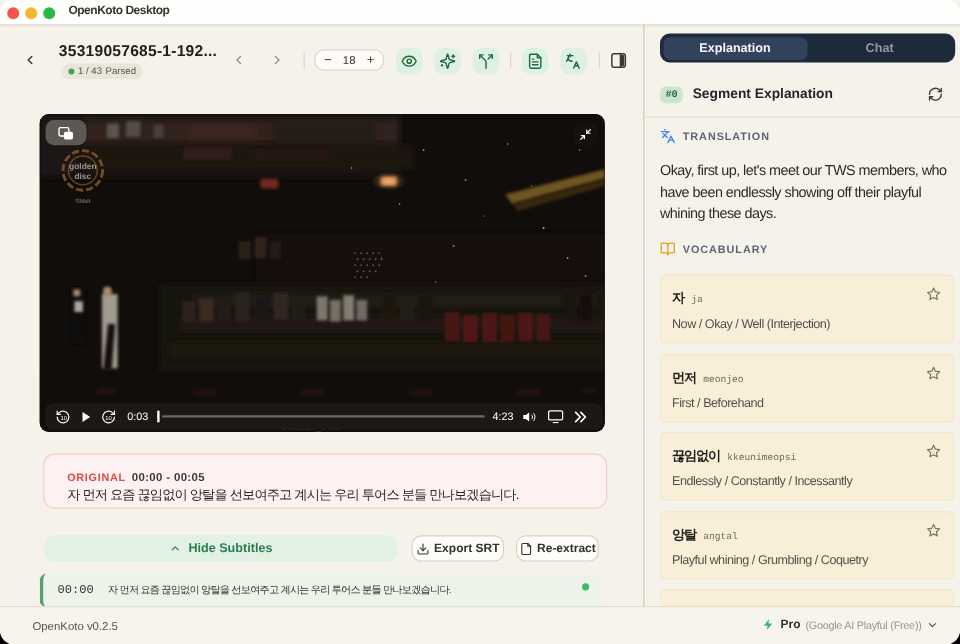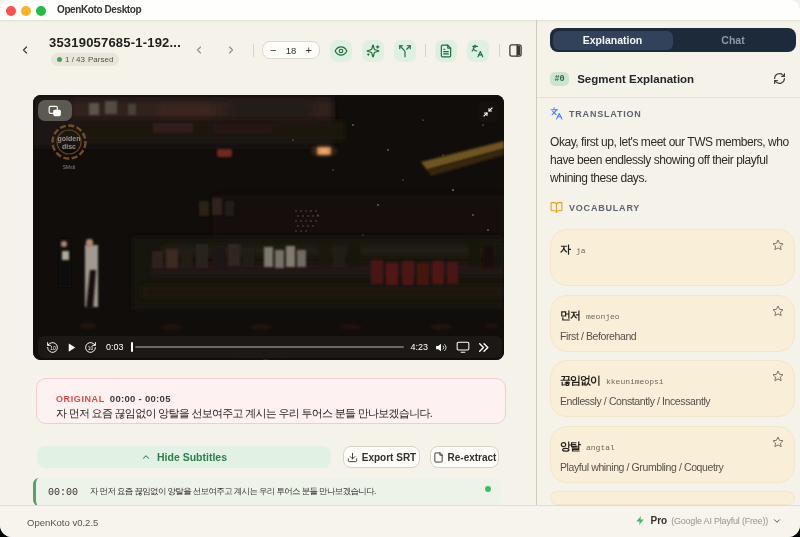--- a/index.html
+++ b/index.html
@@ -61,21 +61,21 @@
   #tab-b { flex:1; color:#8e98a7; font-size:10.5px; font-weight:bold; text-align:center; }
   #seghdr { position:absolute; left:13px; top:42px; width:246px; height:33px; display:flex; align-items:center; }
   #seg0 { background:#cbe5d1; color:#2d6b42; font-size:8.5px; font-weight:bold; border-radius:5px;
           padding:2px 4.5px; font-family:"Liberation Mono", monospace; }
   #seghdr .t { font-size:11.5px; font-weight:bold; color:#23262a; margin-left:8px; }
   #rdivider { position:absolute; left:0px; top:77px; width:264px; height:1px; background:#e7e2d4; }
   .sechdr { position:absolute; left:13px; display:flex; align-items:center; gap:6px; }
   .sechdr .t { font-size:9px; font-weight:bold; color:#5c6470; letter-spacing:0.8px; }
   #para { position:absolute; left:13px; top:113px; width:250px; font-size:12px; line-height:18px; color:#2e2b26; letter-spacing:-0.45px; }
   .vcard { position:absolute; left:13px; width:245px; height:57px; background:#f9efd9; border:1px solid #f2e6cb;
-           border-radius:17px; padding:9px 9px 0 9px; }
+           border-radius:4px; padding:9px 9px 0 9px; }
   .vcard .kr { font-size:11px; font-weight:bold; color:#211f1b; letter-spacing:-1px; }
   .vcard .rom { font-family:"Liberation Mono", monospace; font-size:8px; color:#6f695c; margin-left:6px; }
   .vcard .def { font-size:10.5px; color:#55514a; margin-top:7px; letter-spacing:-0.4px; }
   .vcard .star { position:absolute; right:10px; top:9px; }
 
   
   #footer { left:0; top:505px; width:800px; height:38px; background:#f6f4ec; border-top:1px solid #e2ddcf; }
   #f-l { position:absolute; left:27px; top:11px; font-size:9.5px; color:#57534a; }
   #f-r { position:absolute; right:18px; top:9px; display:flex; align-items:center; gap:4px; }
   #f-r .pro { font-size:10px; font-weight:bold; color:#33312c; }
@@ -429,20 +429,21 @@
     <div class="sechdr" style="top:181px;">
       <svg width="13" height="13" viewBox="0 0 24 24" fill="none" stroke="#e8a020" stroke-width="2" stroke-linecap="round" stroke-linejoin="round">
         <path d="M12 7v14"></path>
           <path d="M3 18a1 1 0 0 1-1-1V4a1 1 0 0 1 1-1h5a4 4 0 0 1 4 4 4 4 0 0 1 4-4h5a1 1 0 0 1 1 1v13a1 1 0 0 1-1 1h-6a3 3 0 0 0-3 3 3 3 0 0 0-3-3z"></path>
         </svg>
       <span class="t">VOCABULARY</span>
     </div>
 
     <div class="vcard" style="top:209px;">
       <div><span class="kr">자</span><span class="rom">ja</span></div>
+      <div class="def">Now / Okay / Well (Interjection)</div>
       <svg class="star" width="12" height="12" viewBox="0 0 24 24" fill="none" stroke="#7a756a" stroke-width="2" stroke-linejoin="round">
         <path d="M12 2l3 6.6 7 .9-5.2 4.8 1.4 7L12 17.8 5.8 21.3l1.4-7L2 9.5l7-.9z"></path>
         </svg>
     </div>
     <div class="vcard" style="top:274.5px;">
       <div><span class="kr">먼저</span><span class="rom">meonjeo</span></div>
       <div class="def">First / Beforehand</div>
       <svg class="star" width="12" height="12" viewBox="0 0 24 24" fill="none" stroke="#7a756a" stroke-width="2" stroke-linejoin="round">
         <path d="M12 2l3 6.6 7 .9-5.2 4.8 1.4 7L12 17.8 5.8 21.3l1.4-7L2 9.5l7-.9z"></path>
         </svg>

